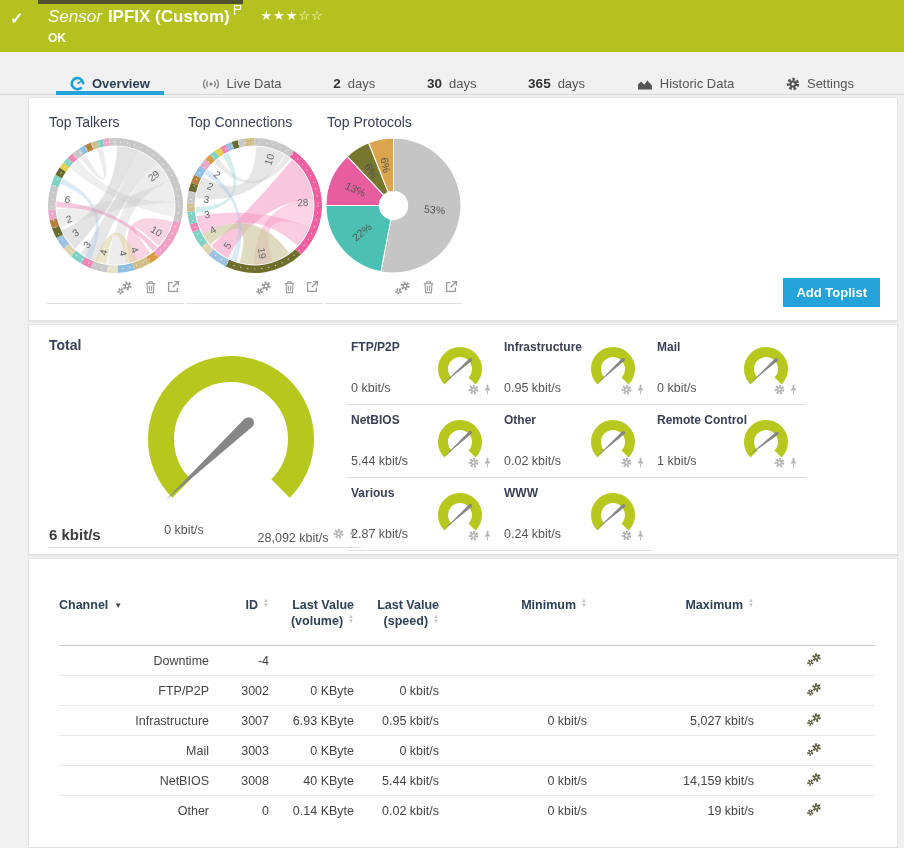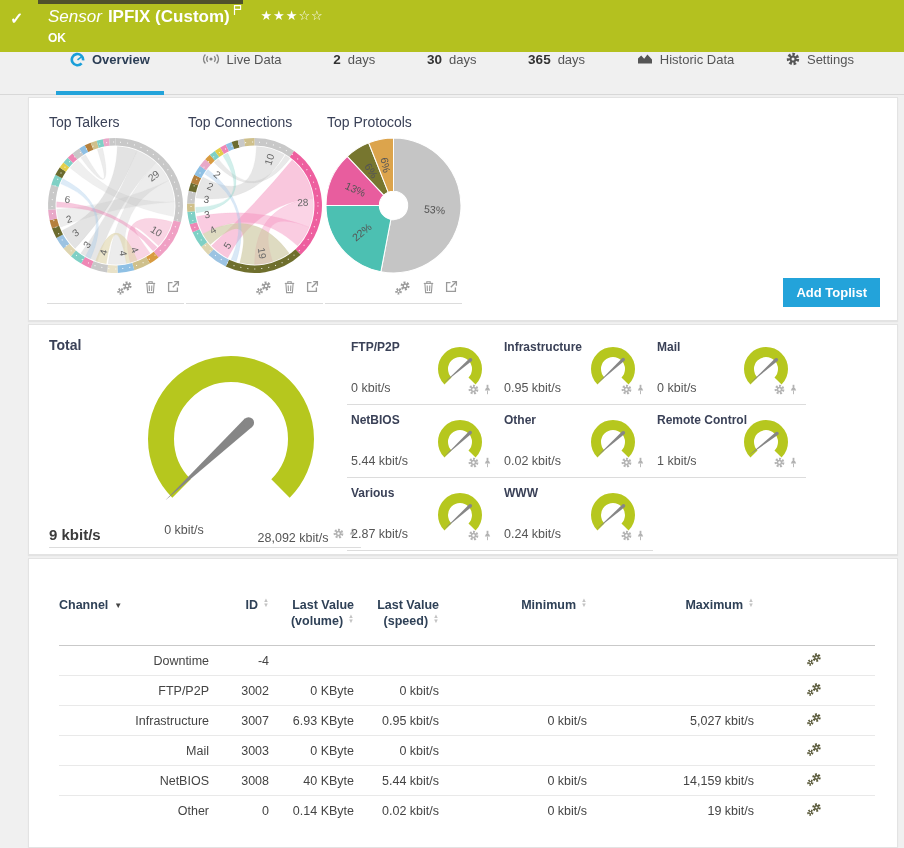--- a/index.html
+++ b/index.html
@@ -14,21 +14,21 @@
   .chk { position:absolute; left:10px; top:9px; font-size:16px; font-weight:bold; }
   .titleline { position:absolute; left:48px; top:7px; font-size:17px; white-space:nowrap; }
   .sens { font-style:italic; font-weight:400; margin-right:6px; }
   .sname { font-weight:bold; }
   .flagwrap { position:relative; top:-6px; margin-left:3px; display:inline-block; }
   .stars { margin-left:14px; font-size:13px; letter-spacing:1px; position:relative; top:-2px; }
   .ok { position:absolute; left:48px; top:31px; font-size:12px; font-weight:bold; }
   
   .tabbar { height:43px; background:#f0f0f0; border-bottom:1px solid #d8d8d8;
     display:flex; justify-content:space-between; padding:0 36px 0 56px; }
-  .tab { display:flex; align-items:flex-start; gap:7px; font-size:13px; color:#555;
+  .tab { display:flex; align-items:flex-end; gap:7px; font-size:13px; color:#555;
     border-bottom:4px solid transparent; padding:0 14px; cursor:pointer; height:43px; }
   .tab b { color:#333; font-size:13.5px; }
   .tab.active { color:#2c3e55; font-weight:bold; border-bottom-color:#23a3da; }
   .ticn { display:inline-flex; align-items:center; }
   
   .content { position:absolute; left:28px; right:6px; top:95px; }
   .panel { background:#fff; border:1px solid #e3e3e3; box-shadow:0 1px 1px rgba(0,0,0,.05);
     margin-top:2px; margin-bottom:3px; position:relative; }
   .panel-toplists { height:224px; padding:12px 18px; }
   .toplist-row { display:flex; gap:2px; }
@@ -348,21 +348,21 @@
   <div class="panel panel-gauges">
     <div class="total-cell">
       <div class="total-title">Total</div>
       <svg class="total-svg" id="totalGauge" width="215" height="168">
           <path d="M57.50252531694168 137.49747468305833A70 70 0 1 1 156.49747468305833 137.49747468305833" fill="none" stroke="#b6c71e" stroke-width="26"></path>
           <polygon points="41.178166854274664,149.3798524056249 120.80149785851634,67.6095939995946 128.30347981920383,75.65448471740548" fill="#868686"></polygon>
           <circle cx="124.55248883886009" cy="71.63203935850004" r="5.5" fill="#868686"></circle>
         </svg>
       <div class="scale-min">0 kbit/s</div>
       <div class="scale-max">28,092 kbit/s</div>
-      <div class="total-val">9 kbit/s</div>
+      <div class="total-val">6 kbit/s</div>
       <div class="cell-icons">
         <span><svg width="11" height="11" viewBox="0 0 14 14">
               <circle cx="7" cy="7" r="4.6" fill="none" stroke="#b3b3b3" stroke-width="3.2" stroke-dasharray="2.4 1.7"></circle>
               <circle cx="7" cy="7" r="3.5" fill="#b3b3b3"></circle>
               <circle cx="7" cy="7" r="1.5" fill="#fff"></circle>
             </svg></span>
         <span><svg width="9" height="11" viewBox="0 0 9 11">
               <g fill="#b3b3b3">
                 <rect x="3.6" y="0.8" width="1.8" height="4.4"></rect>
                 <path d="M1.8 6.4 h5.4 l-1.2-2.4 h-3 z"></path>

